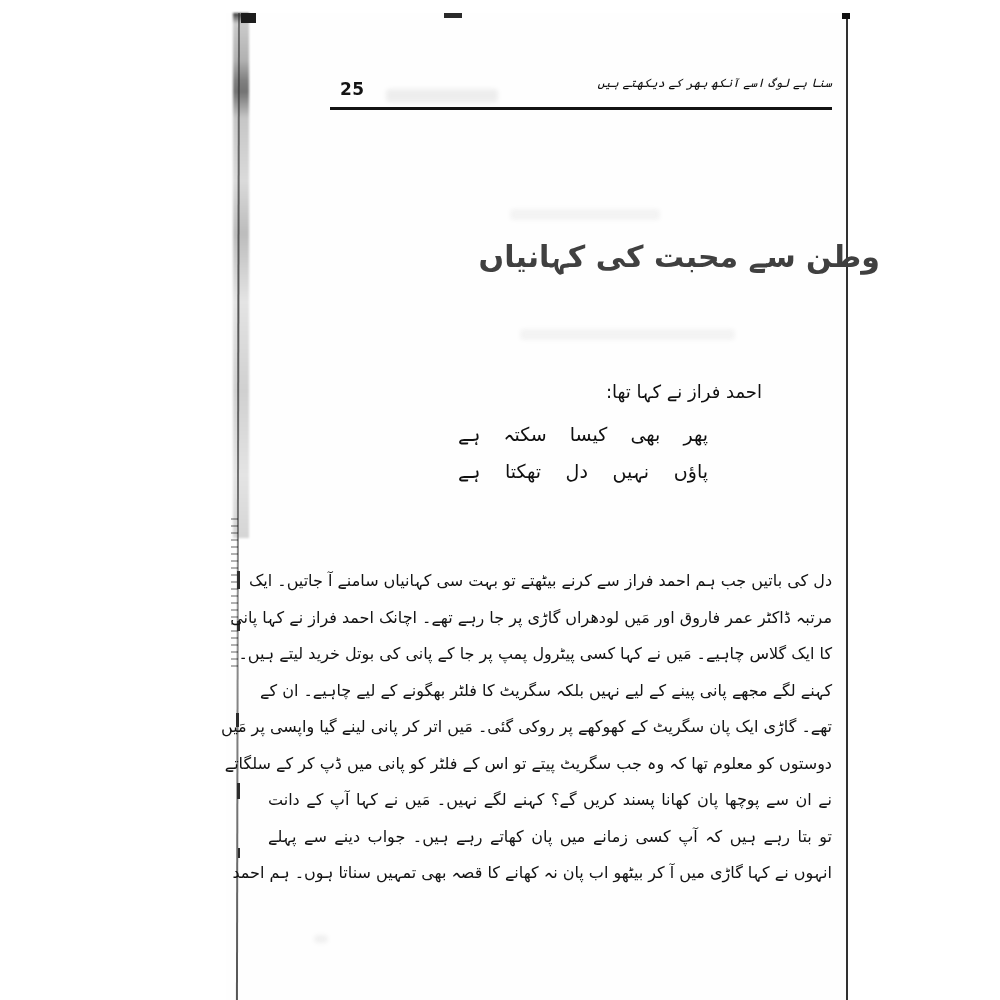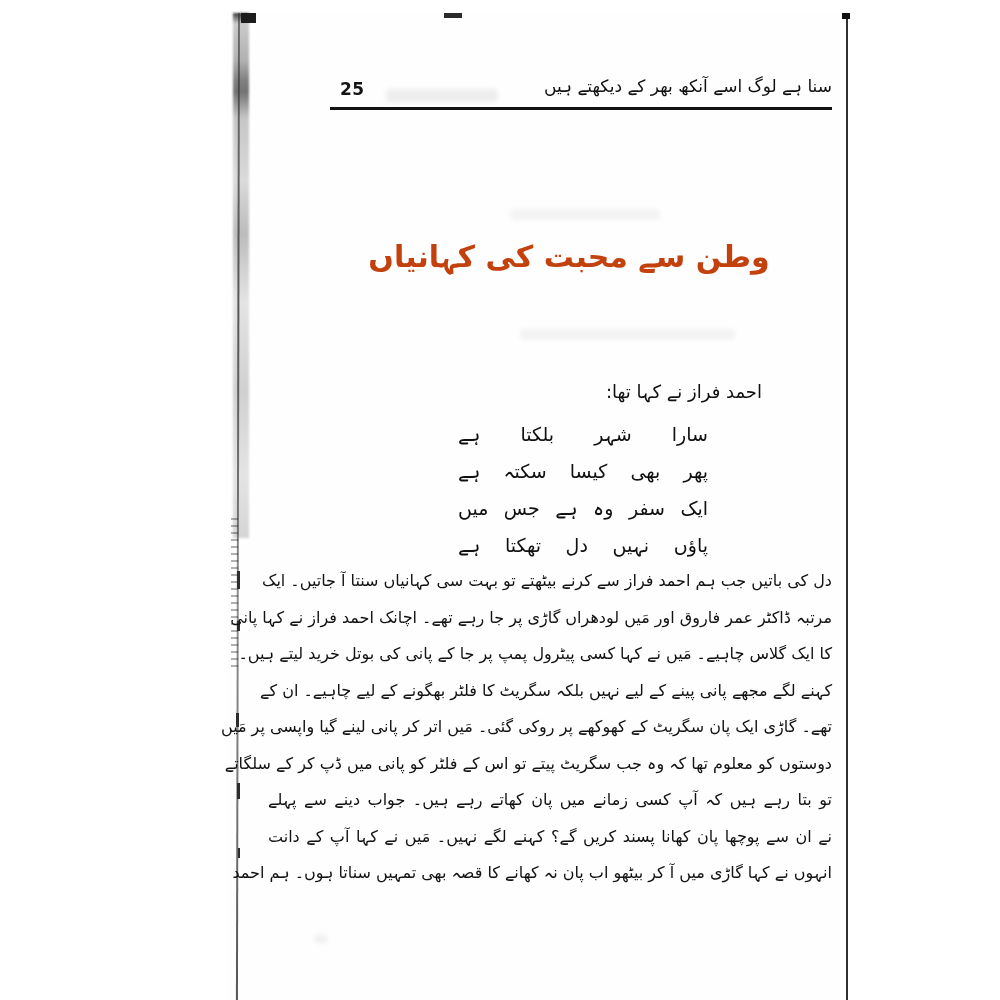--- a/index.html
+++ b/index.html
@@ -53,34 +53,34 @@
     position:absolute;left:12px;right:-4px;bottom:0;height:7px;
     background:linear-gradient(90deg,rgba(0,0,0,.25),rgba(0,0,0,.75) 20%,rgba(0,0,0,.9) 50%,rgba(0,0,0,.7) 82%,rgba(0,0,0,.3));
     border-radius:3px;filter:blur(.6px);
   }
   
   .page-number{
     position:absolute;left:114px;top:66px;font-size:17px;font-weight:bold;
     letter-spacing:.5px;color:#141414;
   }
   .header-title{
-    position:absolute;right:16px;top:63px;font-size:17px;color:#101010;
-    direction:rtl;white-space:nowrap;
+    position:absolute;right:16px;top:63px;font-size:12px;color:#101010;
+    direction:rtl;white-space:nowrap;font-style:italic;
   }
   .header-rule{position:absolute;left:104px;right:16px;top:94px;height:3px;background:#131313;}
   .smudge{position:absolute;background:#7a7a7a;opacity:.12;filter:blur(2px);border-radius:4px;}
   .sm-header{left:160px;top:76px;width:112px;height:13px;}
   .sm-title-top{left:284px;top:196px;width:150px;height:11px;opacity:.08;}
   .sm-title-bot{left:294px;top:316px;width:215px;height:11px;opacity:.08;}
   .sm-bottom{left:88px;top:922px;width:14px;height:8px;opacity:.10;}
   
   .chapter-title{
-    position:absolute;left:0;right:0;top:226px;text-align:center;
+    position:absolute;left:0;right:0;top:226px;text-align:right;
     transform:translateX(32px);
-    font-size:30px;font-weight:bold;color:#c2410c;direction:rtl;white-space:nowrap;
+    font-size:30px;font-weight:bold;color:#404040;direction:rtl;white-space:nowrap;
   }
   
   .attribution{
     position:absolute;right:86px;top:368px;font-size:18px;color:#101010;
     direction:rtl;white-space:nowrap;text-align:center;
   }
   
   .poem{position:absolute;right:140px;top:404px;width:250px;direction:rtl;}
   .poem-line{
     height:37px;line-height:34px;font-size:19px;color:#101010;
@@ -119,33 +119,31 @@
     <div class="header-rule"></div>
     <div class="smudge sm-header"></div>
 
     <div class="smudge sm-title-top"></div>
     <div class="chapter-title" dir="rtl">وطن سے محبت کی کہانیاں</div>
     <div class="smudge sm-title-bot"></div>
 
     <div class="attribution" dir="rtl">احمد فراز نے کہا تھا:</div>
 
     <div class="poem" dir="rtl">
-      <div class="poem-line">سارا شہر بلکتا ہے</div>
       <div class="poem-line">پھر بھی کیسا سکتہ ہے</div>
-      <div class="poem-line">ایک سفر وہ ہے جس میں</div>
       <div class="poem-line">پاؤں نہیں دل تھکتا ہے</div>
     </div>
 
     <div class="prose" dir="rtl">
-      <div class="prose-line">دل کی باتیں جب ہم احمد فراز سے کرنے بیٹھتے تو بہت سی کہانیاں سنتا آ جاتیں۔ ایک</div>
+      <div class="prose-line">دل کی باتیں جب ہم احمد فراز سے کرنے بیٹھتے تو بہت سی کہانیاں سامنے آ جاتیں۔ ایک</div>
       <div class="prose-line">مرتبہ ڈاکٹر عمر فاروق اور مَیں لودھراں گاڑی پر جا رہے تھے۔ اچانک احمد فراز نے کہا پانی</div>
       <div class="prose-line">کا ایک گلاس چاہیے۔ مَیں نے کہا کسی پیٹرول پمپ پر جا کے پانی کی بوتل خرید لیتے ہیں۔</div>
       <div class="prose-line">کہنے لگے مجھے پانی پینے کے لیے نہیں بلکہ سگریٹ کا فلٹر بھگونے کے لیے چاہیے۔ ان کے</div>
       <div class="prose-line">تھے۔ گاڑی ایک پان سگریٹ کے کھوکھے پر روکی گئی۔ مَیں اتر کر پانی لینے گیا واپسی پر مَیں</div>
       <div class="prose-line">دوستوں کو معلوم تھا کہ وہ جب سگریٹ پیتے تو اس کے فلٹر کو پانی میں ڈپ کر کے سلگاتے</div>
+      <div class="prose-line">نے ان سے پوچھا پان کھانا پسند کریں گے؟ کہنے لگے نہیں۔ مَیں نے کہا آپ کے دانت</div>
       <div class="prose-line">تو بتا رہے ہیں کہ آپ کسی زمانے میں پان کھاتے رہے ہیں۔ جواب دینے سے پہلے</div>
-      <div class="prose-line">نے ان سے پوچھا پان کھانا پسند کریں گے؟ کہنے لگے نہیں۔ مَیں نے کہا آپ کے دانت</div>
       <div class="prose-line">انہوں نے کہا گاڑی میں آ کر بیٹھو اب پان نہ کھانے کا قصہ بھی تمہیں سناتا ہوں۔ ہم احمد</div>
     </div>
 
     <div class="smudge sm-bottom"></div>
   </div>
 </div>
 
 </body></html>

